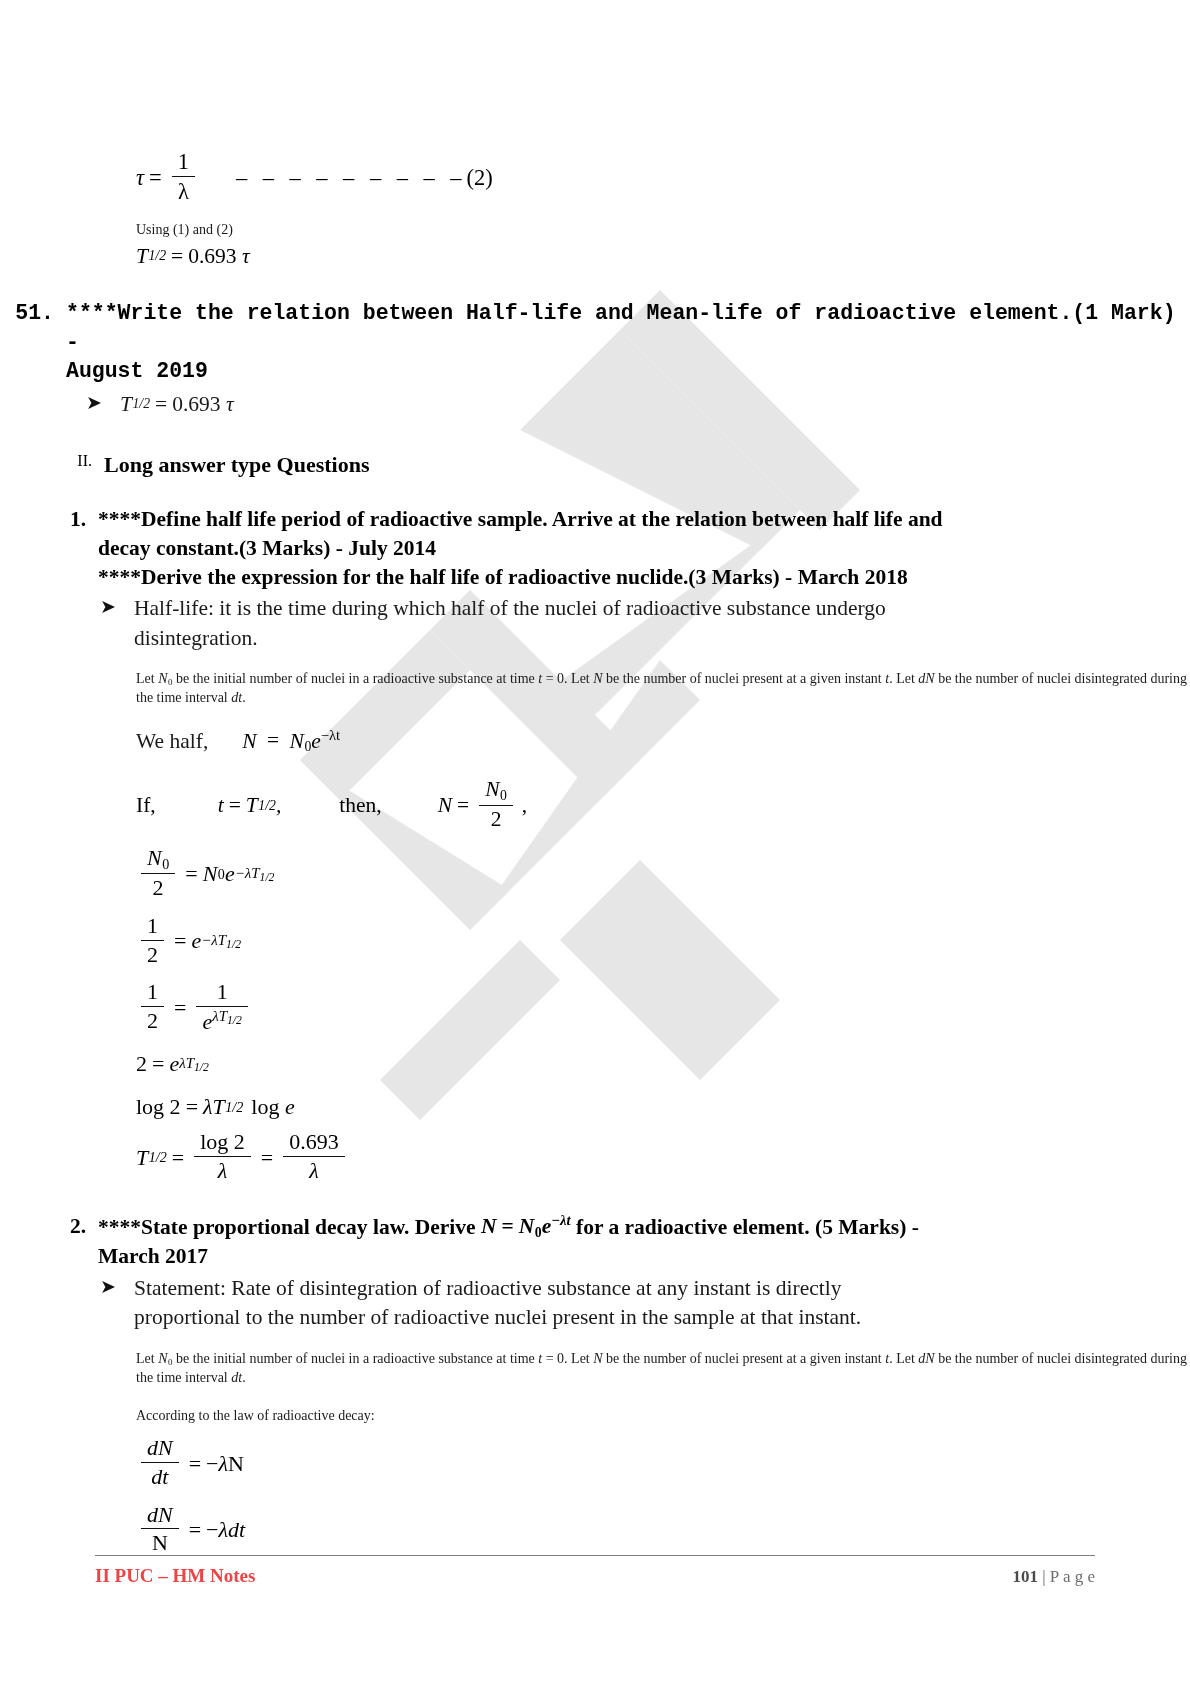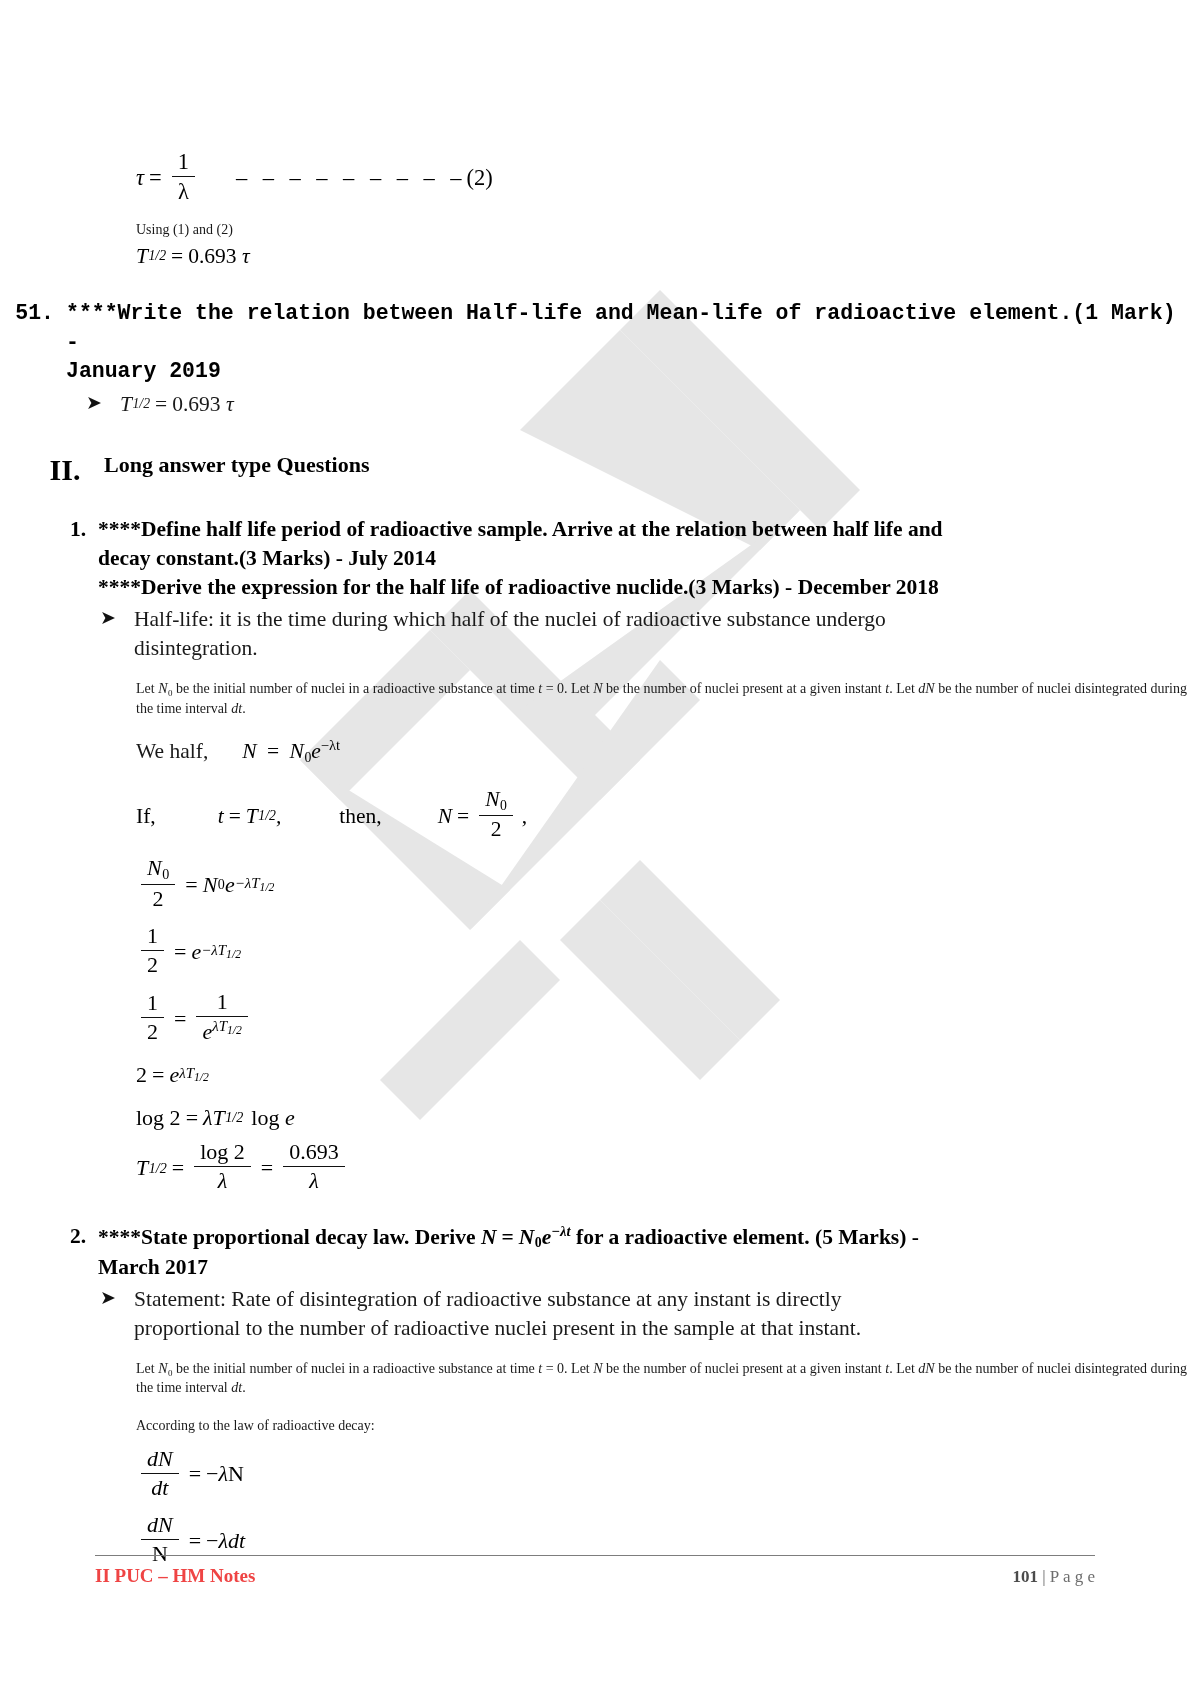--- a/index.html
+++ b/index.html
@@ -53,26 +53,26 @@
     width: 54px;
     text-align: right;
     padding-right: 12px;
     flex: 0 0 auto;
     font-weight: bold;
     font-size: 21.5px;
     line-height: 1.33;
   }
   .marker-roman {
     width: 54px;
-    text-align: center;
+    text-align: right;
     padding-left: 6px;
     padding-right: 12px;
     flex: 0 0 auto;
-    font-weight: bold;
-    font-size: 30px;
+    font-weight: normal;
+    font-size: 16px;
     line-height: 1.33;
   }
   .marker-arrow {
     width: 34px;
     flex: 0 0 auto;
     text-align: left;
     font-size: 19px;
     line-height: 1.4;
     color: #111;
   }
@@ -225,21 +225,21 @@
         <span class="mi">T</span><sub class="ms">1/2</sub>
         <span class="op">=</span>
         <span class="mup">0.693</span>&nbsp;<span class="mi">τ</span>
       </div>
     </div>
 
     <div class="row" style="margin-top:28px;font-family:Liberation Mono, monospace;">
       <div class="marker-num">51.</div>
       <div class="q-body">
         <div>****Write the relation between Half-life and Mean-life of radioactive element.(1 Mark) -</div>
-        <div>January 2019</div>
+        <div>August 2019</div>
       </div>
     </div>
 
     <div class="row" style="margin-top:4px;padding-left:86px;">
       <div class="marker-arrow">➤</div>
       <div class="a-body">
         <div class="eqline math" style="margin-top:0;font-size:21.5px;">
           <span class="mi">T</span><sub class="ms">1/2</sub>
           <span class="op">=</span>
           <span class="mup">0.693</span>&nbsp;<span class="mi">τ</span>
@@ -250,21 +250,21 @@
     <div class="row" style="margin-top:30px;padding-left:32px;">
       <div class="marker-roman">II.</div>
       <div class="q-body" style="font-weight:bold;font-size:22px;">Long answer type Questions</div>
     </div>
 
     <div class="row" style="margin-top:26px;">
       <div class="marker-num" style="width:86px;">1.</div>
       <div class="q-body">
         <div>****Define half life period of radioactive sample. Arrive at the relation between half life and</div>
         <div>decay constant.(3 Marks) - July 2014</div>
-        <div>****Derive the expression for the half life of radioactive nuclide.(3 Marks) - December 2018</div>
+        <div>****Derive the expression for the half life of radioactive nuclide.(3 Marks) - March 2018</div>
       </div>
     </div>
 
     <div class="row" style="margin-top:3px;padding-left:100px;">
       <div class="marker-arrow">➤</div>
       <div class="a-body">
         <div>Half-life: it is the time during which half of the nuclei of radioactive substance undergo</div>
         <div>disintegration.</div>
       </div>
     </div>

